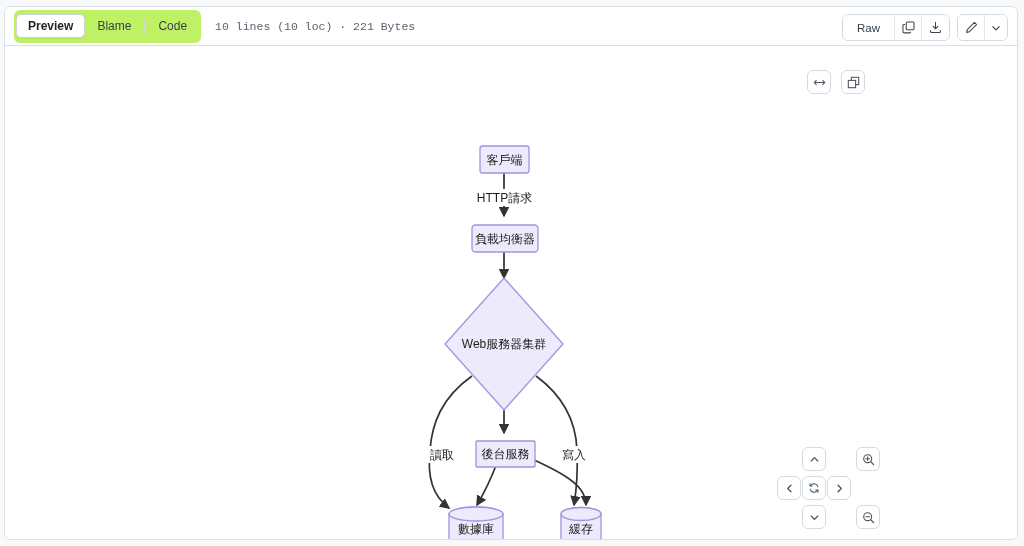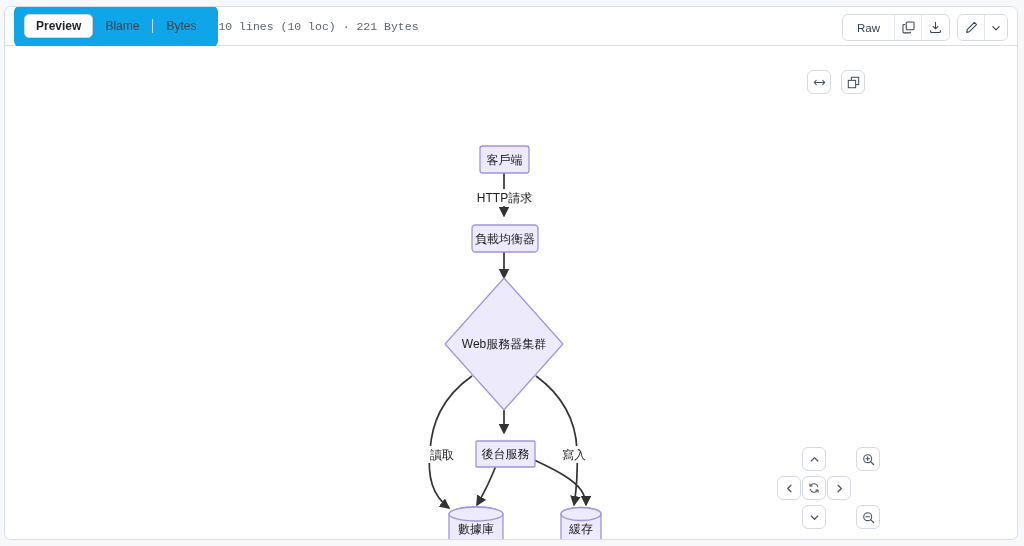--- a/index.html
+++ b/index.html
@@ -34,24 +34,24 @@
     border-bottom: 1px solid #d8dee4;
     background: #ffffff;
     display: flex;
     align-items: center;
     padding: 0 9px;
     box-sizing: border-box;
   }
   .segmented {
     display: flex;
     align-items: center;
-    background: #0ea5e9;
+    background: #bef264;
     border-radius: 6px;
-    height: 41px;
-    padding: 10px;
+    height: 33px;
+    padding: 2px;
     box-sizing: border-box;
   }
   .seg-tab {
     font-size: 12px;
     color: #3a4149;
     padding: 0 11px;
     height: 22px;
     line-height: 22px;
     border-radius: 5px;
     cursor: pointer;
@@ -68,20 +68,21 @@
   .seg-sep {
     width: 1px;
     height: 14px;
     background: #d3d8dd;
     margin: 0 1px;
   }
   .file-meta {
     font-family: "Liberation Mono", monospace;
     font-size: 11.5px;
     color: #59636e;
+    margin-left: 14px;
     white-space: nowrap;
   }
   .header-right {
     position: absolute;
     right: 9px;
     top: 7px;
     display: flex;
     align-items: center;
     gap: 7px;
   }
@@ -181,21 +182,21 @@
 
 <div id="root">
   <div class="panel">
 
     <div class="file-header">
 
       <div class="segmented">
         <div class="seg-tab active">Preview</div>
         <div class="seg-tab">Blame</div>
         <div class="seg-sep"></div>
-        <div class="seg-tab">Bytes</div>
+        <div class="seg-tab">Code</div>
       </div>
 
       <div class="file-meta">10 lines (10 loc) · 221 Bytes</div>
 
       <div class="header-right">
         <div class="btn-group">
           <div class="gbtn">
             <span class="raw-label">Raw</span>
           </div>
           <div class="gbtn">

